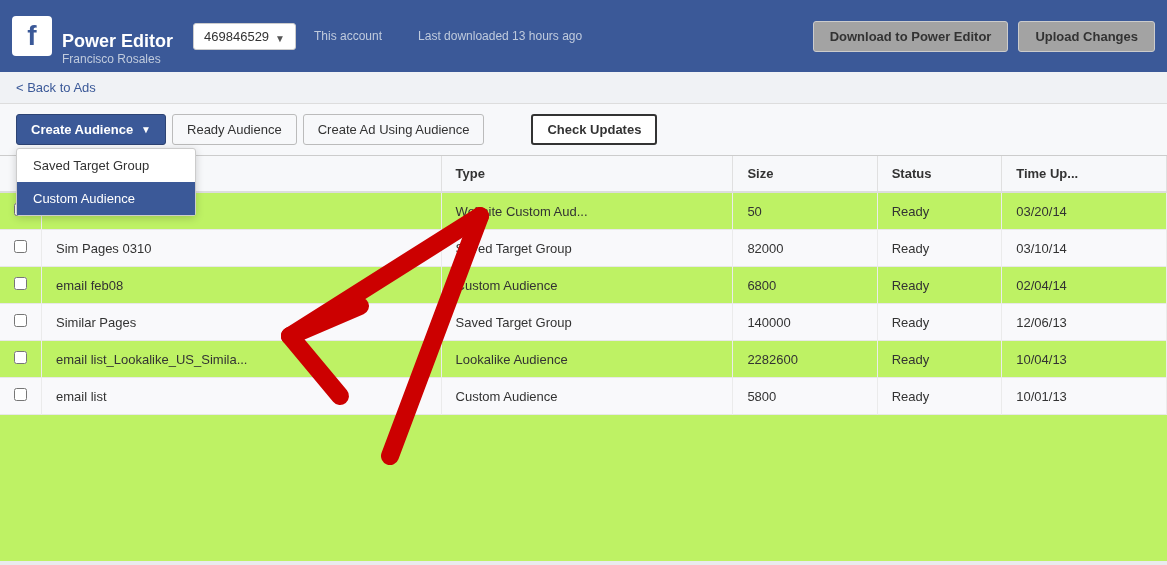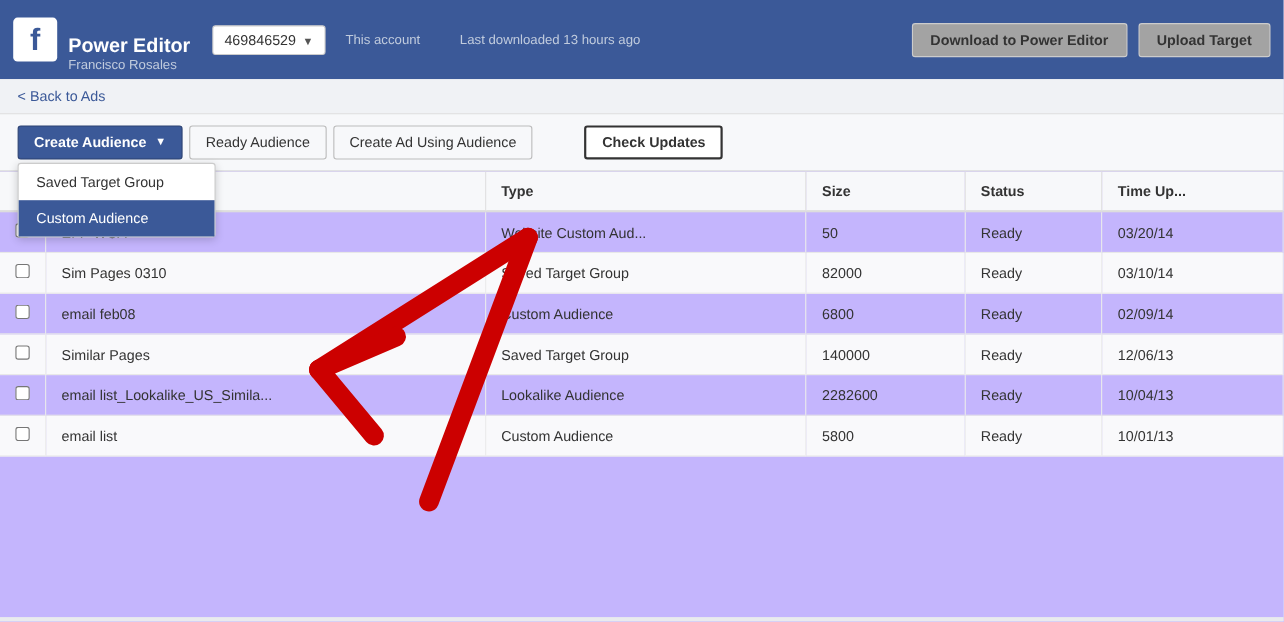--- a/index.html
+++ b/index.html
@@ -136,21 +136,21 @@
       font-size: 13px;
       color: #333;
     }
     .dropdown-item.active {
       background: #3b5998;
       color: #fff;
     }
 
     
     .table-container {
-      background: #c4b5fd;
+      background: #bef264;
       overflow: auto;
       height: calc(565px - 72px - 38px - 50px);
     }
     table {
       width: 100%;
       border-collapse: collapse;
       font-size: 13px;
     }
     thead th {
       background: #f7f8fa;
@@ -194,21 +194,21 @@
   <div class="account-dropdown">
     <span>469846529</span>
     <span class="chevron">▼</span>
   </div>
   <div class="header-meta">
     <span class="account-label">This account</span>
     <span class="last-download">Last downloaded 13 hours ago</span>
   </div>
   <div style="flex:1"></div>
   <button class="header-btn">Download to Power Editor</button>
-  <button class="header-btn">Upload Target</button>
+  <button class="header-btn">Upload Changes</button>
 </div>
 
 <div class="subheader">
   <a class="back-link">&lt; Back to Ads</a>
 </div>
 
 <div class="toolbar">
   <button class="btn-create-audience">
     <span>Create Audience</span>
     <span class="chevron">▼</span>
@@ -251,21 +251,21 @@
       <td>82000</td>
       <td>Ready</td>
       <td>03/10/14</td>
     </tr>
         <tr>
       <td class="checkbox-col"><input type="checkbox" style=""></td>
       <td>email feb08</td>
       <td>Custom Audience</td>
       <td>6800</td>
       <td>Ready</td>
-      <td>02/09/14</td>
+      <td>02/04/14</td>
     </tr>
         <tr>
       <td class="checkbox-col"><input type="checkbox" style=""></td>
       <td>Similar Pages</td>
       <td>Saved Target Group</td>
       <td>140000</td>
       <td>Ready</td>
       <td>12/06/13</td>
     </tr>
         <tr>

